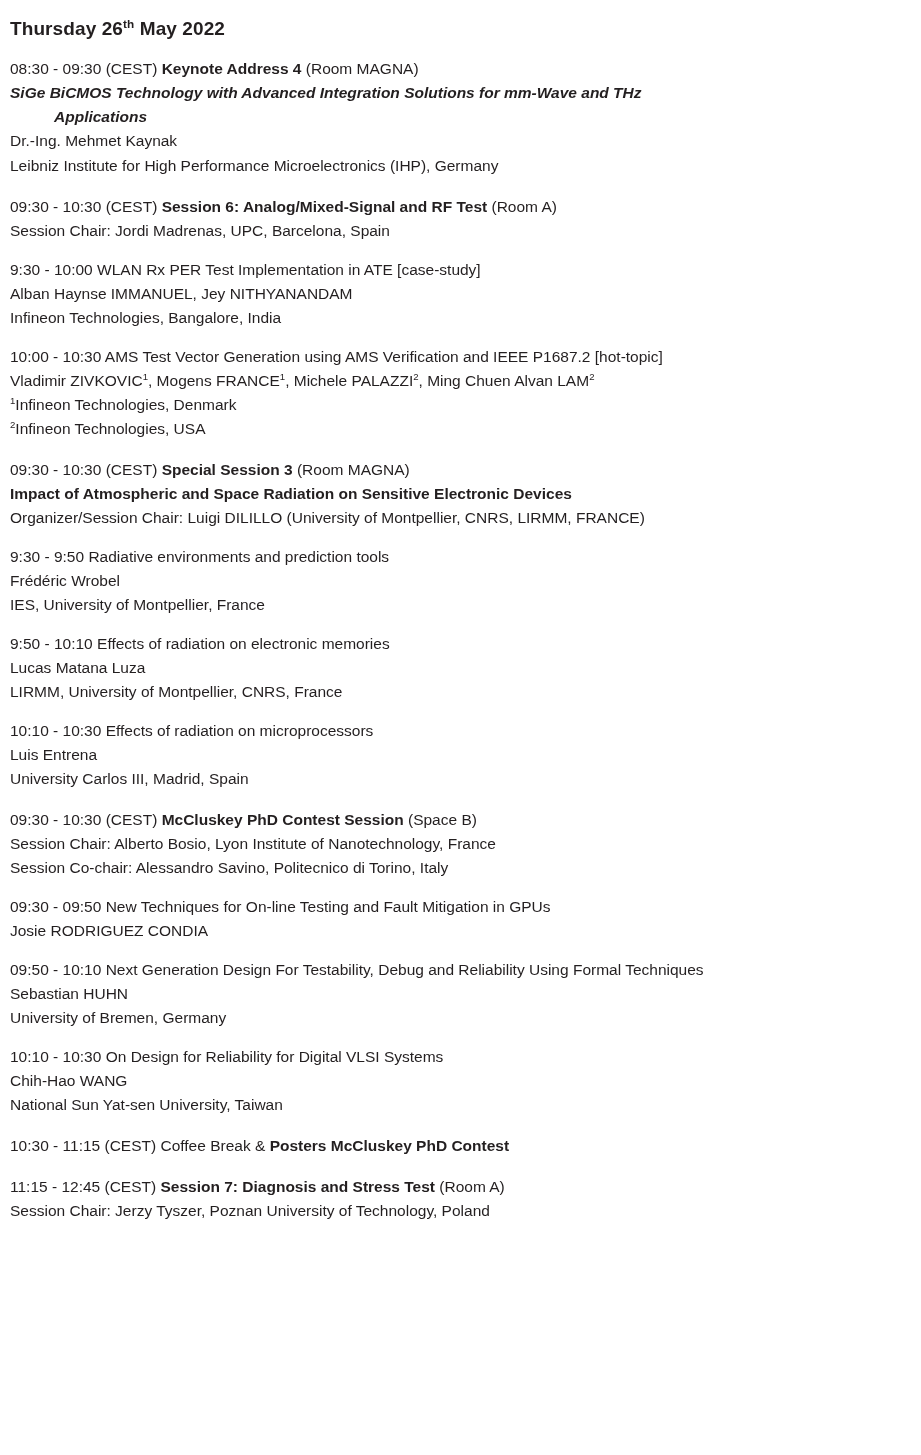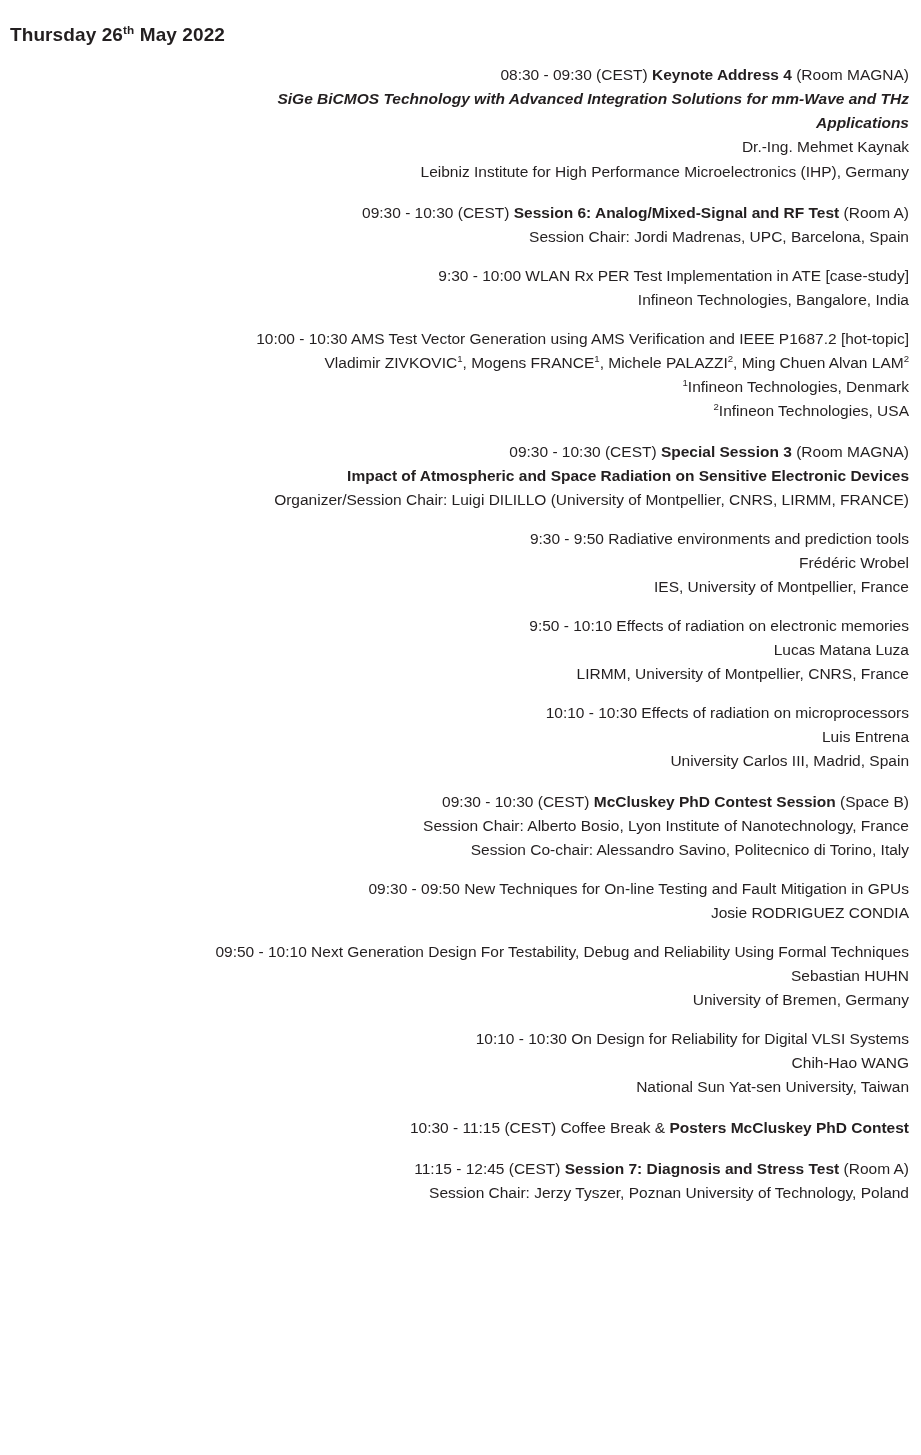--- a/index.html
+++ b/index.html
@@ -11,39 +11,38 @@
     width: 921px;
     min-height: 1455px;
     font-family: "Liberation Sans", sans-serif;
     color: #231f20;
     font-size: 15.5px;
     line-height: 1.55;
   }
   .page {
     width: 919px;
     box-sizing: border-box;
-    padding: 20px 10px 10px 10px;
+    padding: 14px 10px 10px 10px;
   }
   .day-title {
     font-size: 19px;
     font-weight: bold;
     letter-spacing: 0.1px;
     margin: 0 0 14px 0;
   }
   sup {
     font-size: 0.62em;
     vertical-align: super;
     line-height: 0;
   }
   .block {
     margin-bottom: 17px;
   }
   .line {
     white-space: pre-wrap;
-    text-align: right;
   }
   .lvl1 {
     margin-left: 0;
   }
   .lvl2 {
   }
   .lvl3 {
     margin-left: 44px;
   }
   .b { font-weight: bold; }
@@ -66,20 +65,21 @@
         <div class="line lvl2"><span class="bi">SiGe BiCMOS Technology with Advanced Integration Solutions for mm-Wave and THz</span></div>
         <div class="line lvl3"><span class="bi">Applications</span></div>
         <div class="line lvl2"><span>Dr.-Ing. Mehmet Kaynak</span></div>
         <div class="line lvl2"><span>Leibniz Institute for High Performance Microelectronics (IHP), Germany</span></div>
       </div>
       <div class="block">
         <div class="line lvl1"><span>09:30 - 10:30 (CEST) </span><span class="b">Session 6: Analog/Mixed-Signal and RF Test</span><span> (Room A)</span></div>
         <div class="line lvl2"><span>Session Chair: Jordi Madrenas, UPC, Barcelona, Spain</span></div>
         <div class="spacer"></div>
         <div class="line lvl2"><span>9:30 - 10:00 </span><span class="i">WLAN Rx PER Test Implementation in ATE</span><span> [case-study]</span></div>
+        <div class="line lvl2"><span>Alban Haynse IMMANUEL, Jey NITHYANANDAM</span></div>
         <div class="line lvl2"><span>Infineon Technologies, Bangalore, India</span></div>
         <div class="spacer"></div>
         <div class="line lvl2"><span>10:00 - 10:30 </span><span class="i">AMS Test Vector Generation using AMS Verification and IEEE P1687</span><span>.2 [hot-topic]</span></div>
         <div class="line lvl2"><span>Vladimir ZIVKOVIC</span><sup>1</sup><span>, Mogens FRANCE</span><sup>1</sup><span>, Michele PALAZZI</span><sup>2</sup><span>, Ming Chuen Alvan LAM</span><sup>2</sup></div>
         <div class="line lvl2"><sup>1</sup><span>Infineon Technologies, Denmark</span></div>
         <div class="line lvl2"><sup>2</sup><span>Infineon Technologies, USA</span></div>
       </div>
       <div class="block">
         <div class="line lvl1"><span>09:30 - 10:30 (CEST) </span><span class="b">Special Session 3</span><span> (Room MAGNA)</span></div>
         <div class="line lvl2"><span class="b">Impact of Atmospheric and Space Radiation on Sensitive Electronic Devices</span></div>

